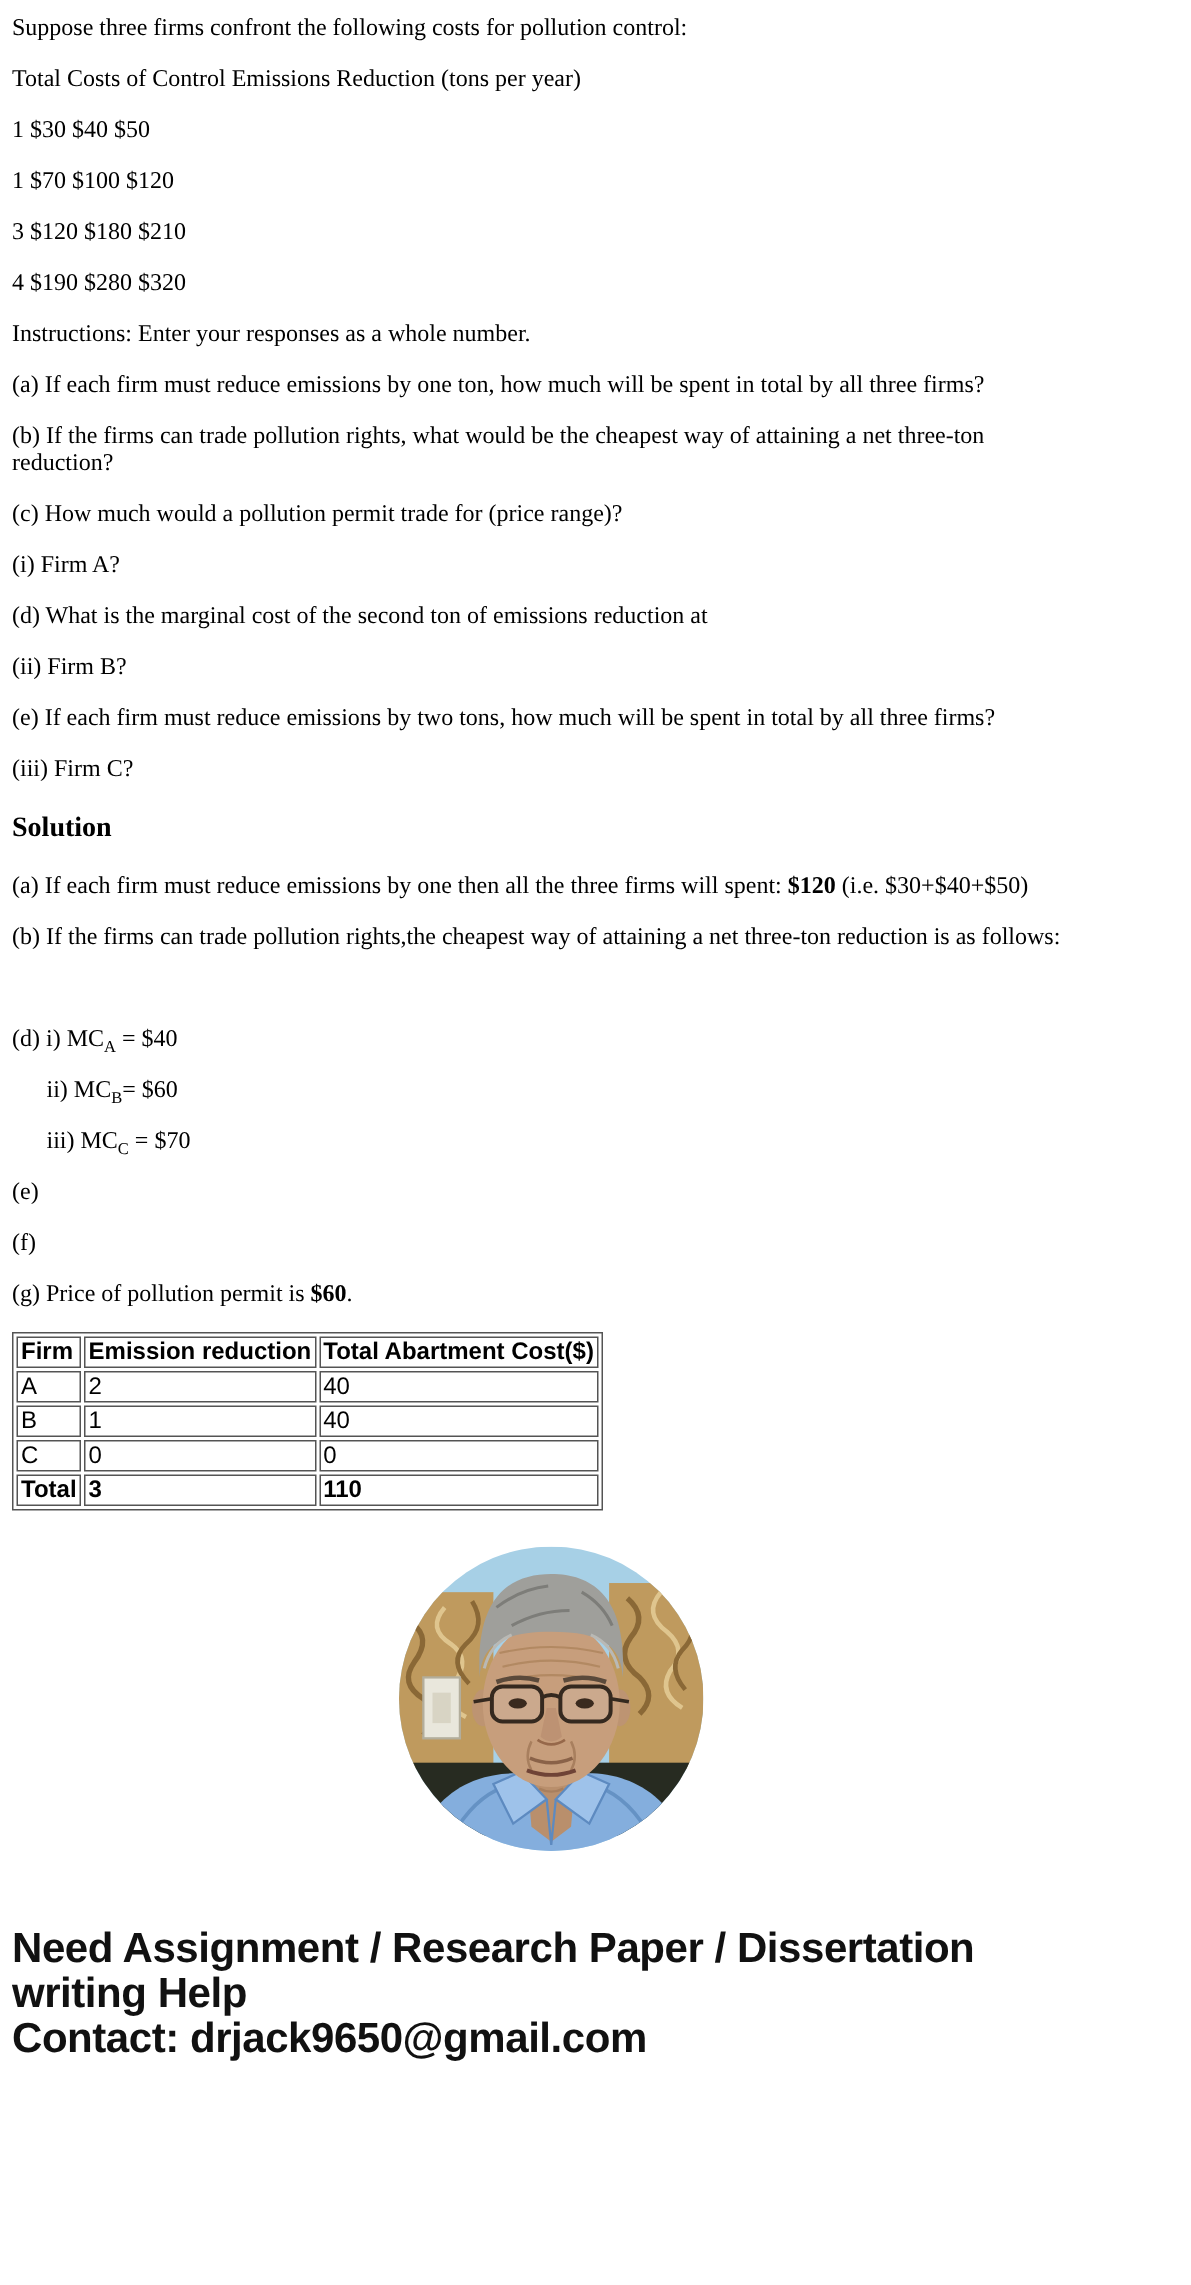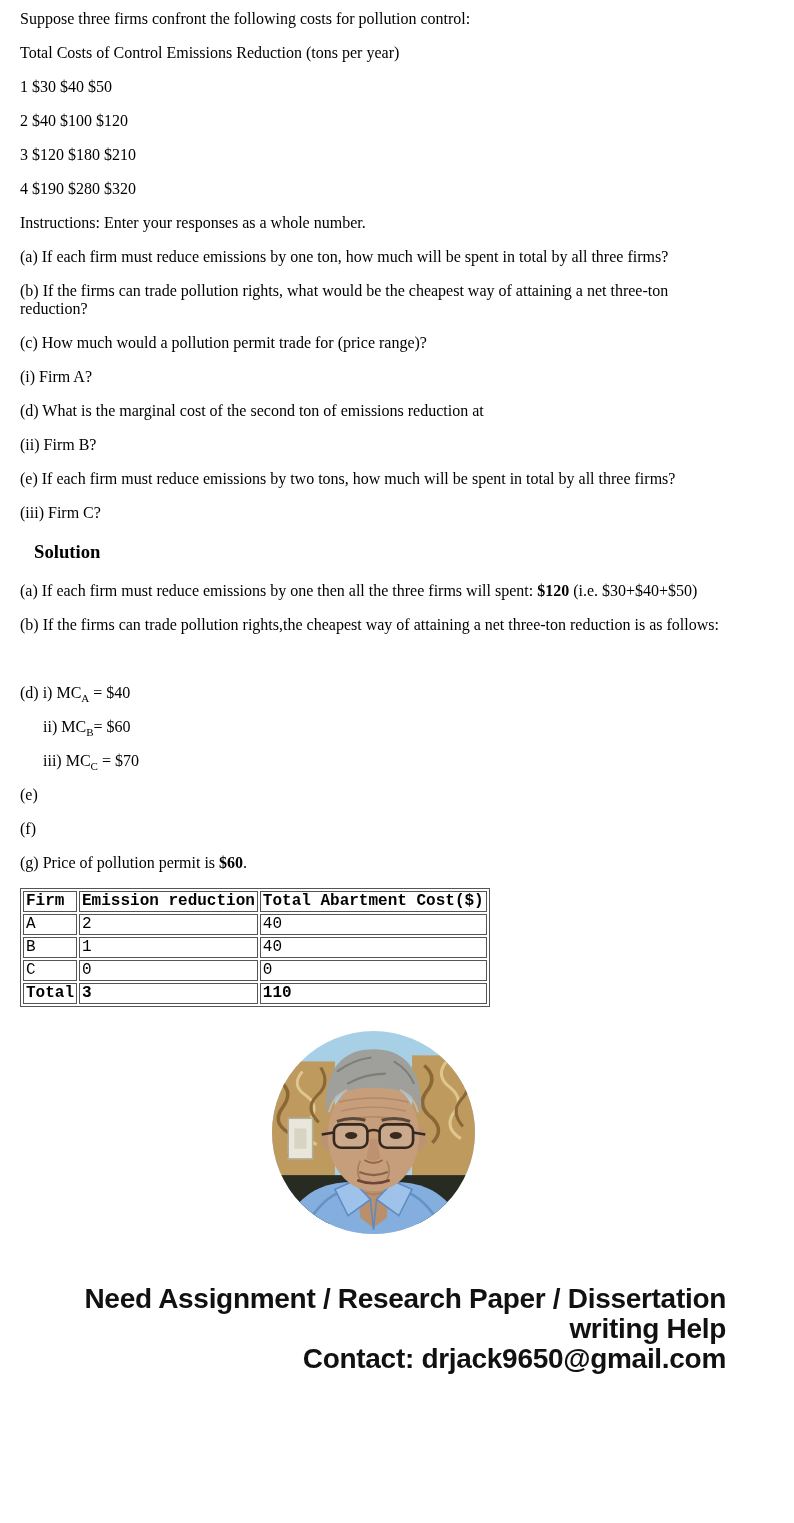--- a/index.html
+++ b/index.html
@@ -1,58 +1,58 @@
 <!DOCTYPE html>
 <html><head>
 <meta charset="utf-8">
 <style>
   html, body { margin:0; padding:0; background:#ffffff; }
   .doc {
     width:734px; min-height:1523px; box-sizing:border-box;
-    padding:8px 8px 28px 20px;
+    padding:8px 8px 28px 8px;
     font-family:"Liberation Serif", serif;
     font-size:16px; color:#000;
     background:#fff;
   }
   .doc p { margin:16px 0; line-height:18px; }
   .doc p.first { margin-top:2px; }
-  h3.solution-h { font-size:18.7px; line-height:22px; margin:19px 14px; font-weight:bold; }
+  h3.solution-h { font-size:18.7px; line-height:22px; margin:19px 0; font-weight:bold; }
   .b { font-weight:bold; }
   .indent { padding-left:23px; }
   .spacer { height:18px; }
   sub { font-size:11px; line-height:0; }
   table.grid {
     border-collapse:separate; border-spacing:2px;
     border:1px solid #545454; margin-top:2px;
   }
   .grid th, .grid td {
     border:1px solid #545454; padding:0 2px;
     font-size:16px; line-height:19px; text-align:left;
-    font-family:Liberation Mono, monospace;
+    font-family:Liberation Sans, sans-serif;
   }
   .grid th { font-weight:bold; }
   .grid td.b { font-weight:bold; }
   .photo-wrap { text-align:center; margin-top:24px; }
   .photo-wrap svg { display:inline-block; vertical-align:top; }
   .footer {
-    margin-top:50px; text-align:right;
+    margin-top:50px; text-align:left;
     font-family:"Liberation Sans", sans-serif;
     font-weight:bold; font-size:28px; line-height:30px; color:#111;
     letter-spacing:-0.3px;
   }
 </style>
 </head>
 <body>
 
 <div class="doc">
 
   <p class="first">Suppose three firms confront the following costs for pollution control:</p>
   <p>Total Costs of Control Emissions Reduction (tons per year)</p>
   <p>1 $30 $40 $50</p>
-  <p>2 $40 $100 $120</p>
+  <p>1 $70 $100 $120</p>
   <p>3 $120 $180 $210</p>
   <p>4 $190 $280 $320</p>
   <p>Instructions: Enter your responses as a whole number.</p>
   <p>(a) If each firm must reduce emissions by one ton, how much will be spent in total by all three firms?</p>
   <p>(b) If the firms can trade pollution rights, what would be the cheapest way of attaining a net three-ton reduction?</p>
   <p>(c) How much would a pollution permit trade for (price range)?</p>
   <p>(i) Firm A?</p>
   <p>(d) What is the marginal cost of the second ton of emissions reduction at</p>
   <p>(ii) Firm B?</p>
   <p>(e) If each firm must reduce emissions by two tons, how much will be spent in total by all three firms?</p>

